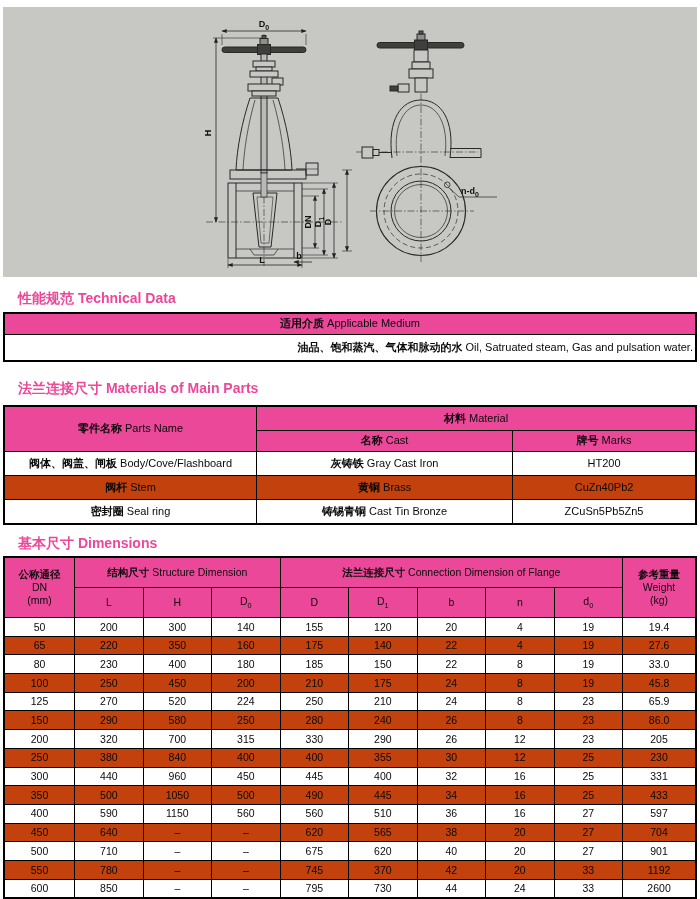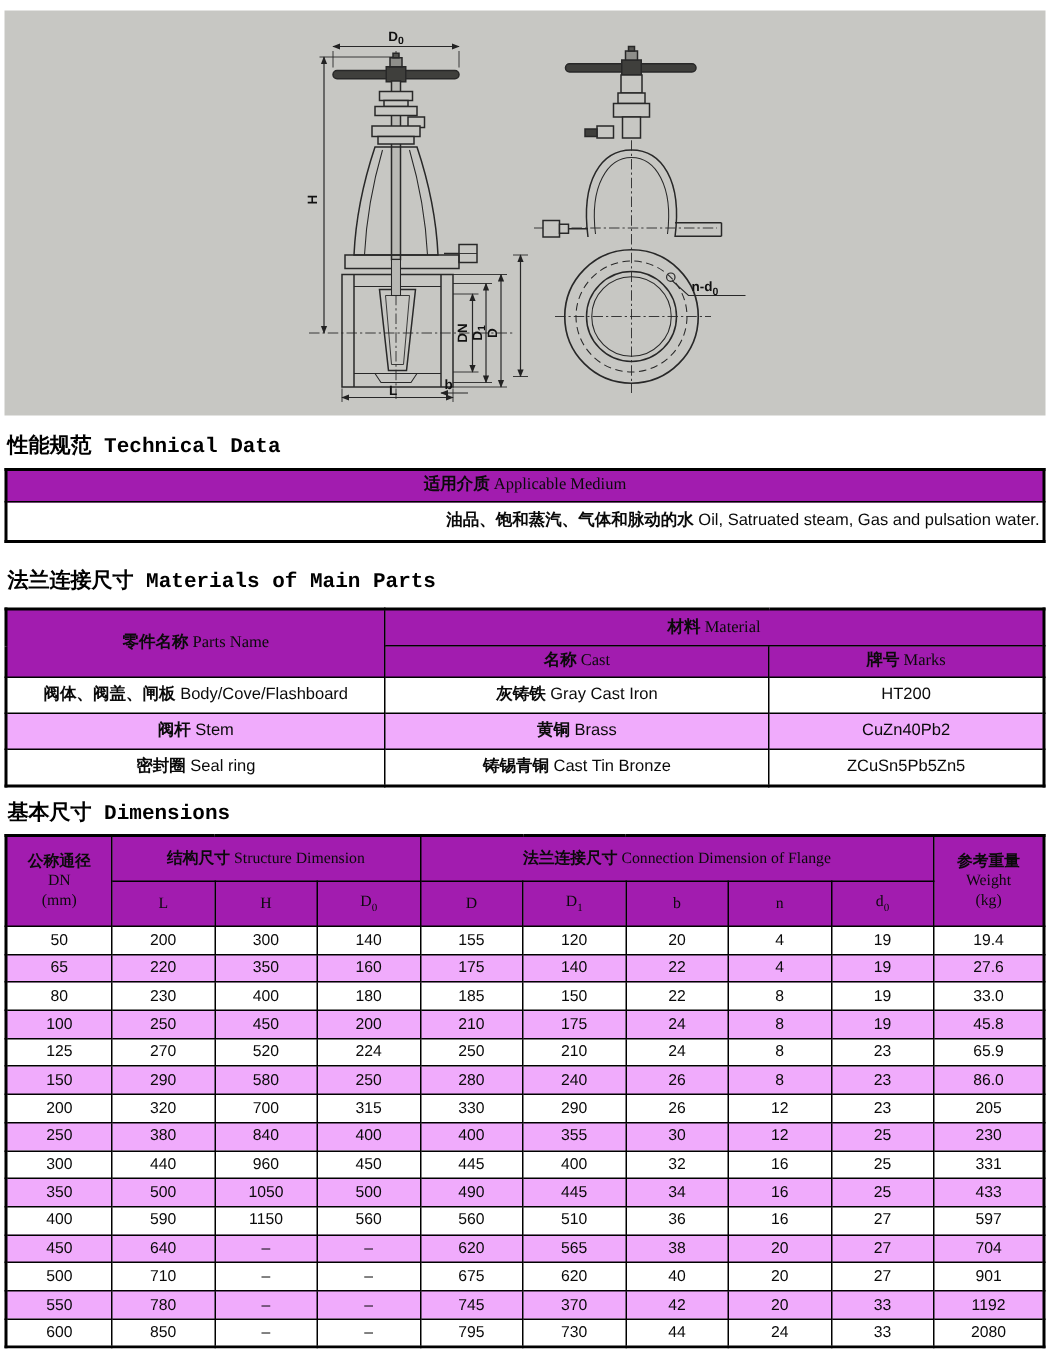--- a/index.html
+++ b/index.html
@@ -2,31 +2,31 @@
 <html><head>
 <meta charset="utf-8">
 <style>
   html,body{margin:0;padding:0;}
   body{
     width:700px;height:899px;background:#ffffff;color:#000;
     font-family:"Liberation Sans","DejaVu Sans",sans-serif;
     overflow:hidden;position:relative;
   }
   .drawing-strip{margin:7px 3px 0 3px;height:270px;background:#c7c7c3;}
-  .heading{font-weight:bold;font-size:14px;line-height:16px;margin:13px 0 6px 5px;color:#000000;font-family:Liberation Mono, monospace;}
+  .heading{font-weight:bold;font-size:14px;line-height:16px;margin:13px 0 6px 18px;color:#ec4899;}
   .heading.h2m{margin-top:18px;margin-bottom:9px;}
   .heading.h3m{margin-top:10px;margin-bottom:5px;}
   table{
     width:694px;margin-left:3px;border-collapse:collapse;table-layout:fixed;
     border:2px solid #000;
   }
   th,td{border:1px solid #000;text-align:center;vertical-align:middle;padding:0 2px;
         font-size:11px;font-weight:normal;color:#0a0a0a;line-height:1.25;}
-  .hdr{background:#a21caf;font-family:Liberation Serif, serif;}
-  .alt{background:#f0abfc;margin-left:43px;}
+  .hdr{background:#ec4899;}
+  .alt{background:#c2410c;margin-left:43px;}
   .zh{font-weight:bold;}
   
   .t1 .row-hd td{height:20px;}
   .t1 .row-val td{height:25px;text-align:right;}
   
   .t2 thead tr:first-child th{height:23px;}
   .t2 thead tr:last-child th{height:20px;}
   .t2 tbody td{height:23px;}
   
   .t3 th,.t3 td{font-size:10.5px;padding:0 1px;}
@@ -439,16 +439,16 @@
       <tr>
         <td>600</td>
         <td>850</td>
         <td>–</td>
         <td>–</td>
         <td>795</td>
         <td>730</td>
         <td>44</td>
         <td>24</td>
         <td>33</td>
-        <td>2080</td>
+        <td>2600</td>
       </tr>
     </tbody>
 </table>
 
 </body></html>

